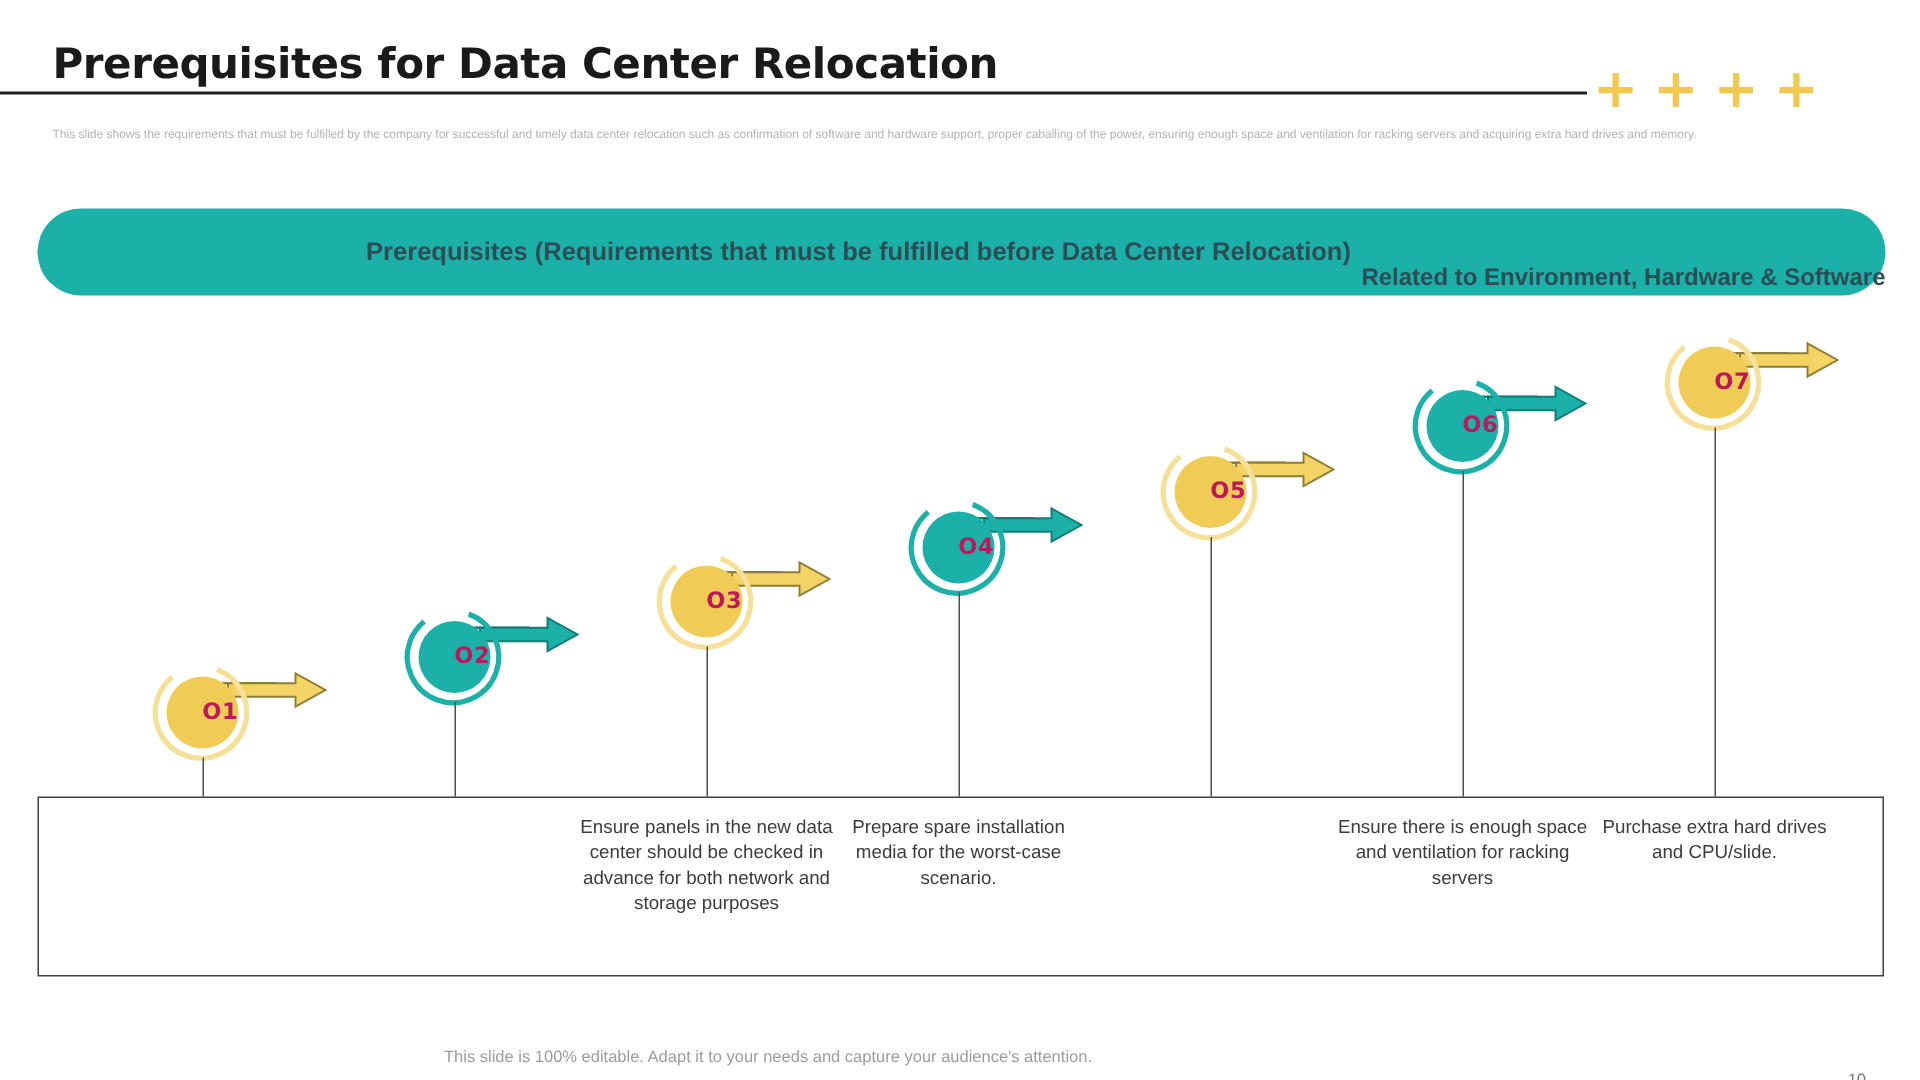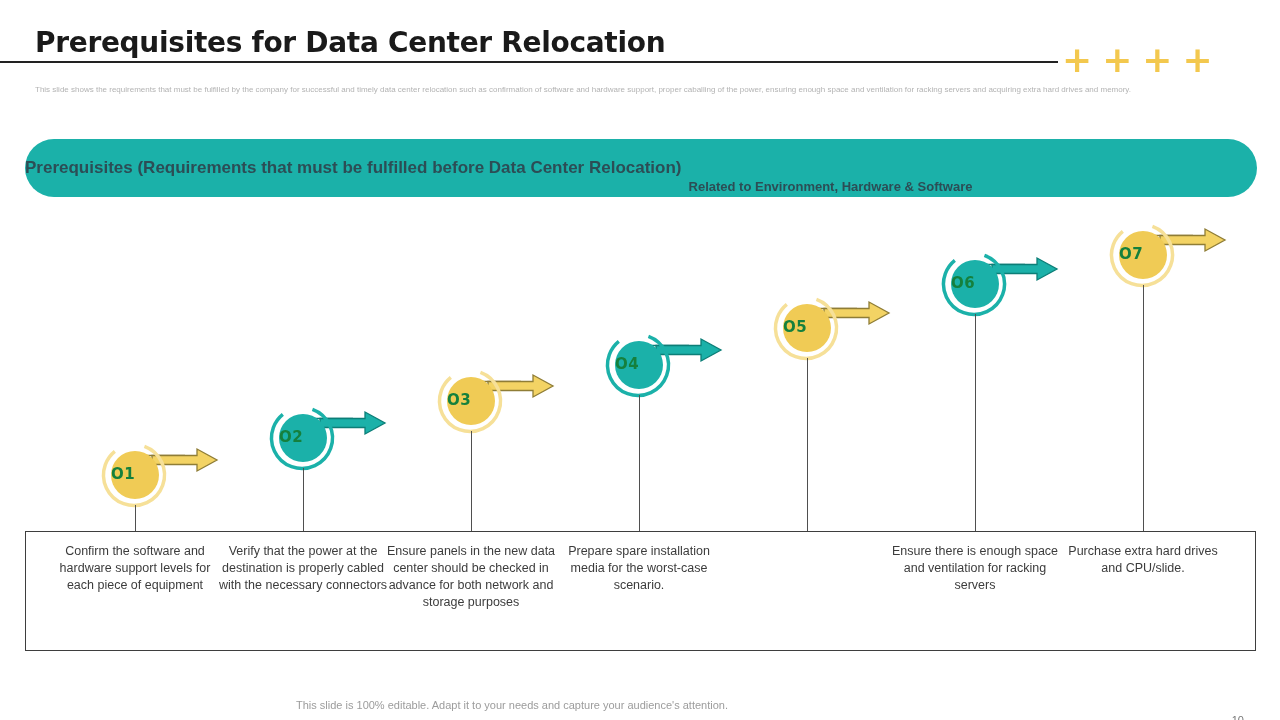--- a/index.html
+++ b/index.html
@@ -18,33 +18,33 @@
     letter-spacing:-0.3px;color:var(--ink);font-family:"DejaVu Sans",sans-serif;}
   .title-rule{position:absolute;left:0;top:61px;width:1058px;height:2px;background:#222;}
   .plus-row{position:absolute;left:1062px;top:40px;width:130px;display:flex;gap:10px;}
   .plus-row span{color:#F3C84E;font-size:36px;font-weight:700;line-height:40px;
     font-family:"DejaVu Sans",sans-serif;}
   .slide-desc{position:absolute;left:35px;top:85px;width:1210px;font-size:8px;
     color:var(--muted);white-space:nowrap;overflow:hidden;}
 
   
   .banner{position:absolute;left:25px;top:139px;width:1232px;height:58px;
-    background:var(--teal);border-radius:29px;display:flex;align-items:center;justify-content:flex-start;}
+    background:var(--teal);border-radius:29px;display:flex;align-items:center;justify-content:flex-end;}
   .banner .main{font-size:17px;font-weight:700;color:var(--banner-text);}
-  .banner .sub{font-size:13px;font-weight:700;color:var(--banner-text);margin-left:7px;margin-top:36px;}
+  .banner .sub{font-size:16px;font-weight:700;color:var(--banner-text);margin-left:7px;margin-top:36px;}
 
   
   .step{position:absolute;left:0;top:0;width:100%;height:100%;pointer-events:none;}
   .s1{--cx:135px;--cy:475px;} .s2{--cx:303px;--cy:438px;} .s3{--cx:471px;--cy:401px;}
   .s4{--cx:639px;--cy:365px;} .s5{--cx:807px;--cy:328px;} .s6{--cx:975px;--cy:284px;}
   .s7{--cx:1143px;--cy:255px;}
   .node{position:absolute;left:calc(var(--cx) - 38px);top:calc(var(--cy) - 38px);
     width:125px;height:76px;}
   .num{position:absolute;left:calc(var(--cx) - 24px);top:calc(var(--cy) - 10px);width:48px;
-    text-align:left;font-size:15px;font-weight:800;color:#15803d;letter-spacing:0.5px;
+    text-align:right;font-size:15px;font-weight:800;color:#be185d;letter-spacing:0.5px;
     font-family:"DejaVu Sans",sans-serif;}
   .stem{position:absolute;left:calc(var(--cx) - 0.5px);top:calc(var(--cy) + 30px);
     width:1px;height:calc(531px - var(--cy) - 30px);background:var(--line);}
   .desc{position:absolute;left:calc(var(--cx) - 85px);top:543px;width:170px;
     text-align:center;font-size:12.5px;line-height:17px;color:var(--body-text);}
 
   
   .yellow .c-fill{fill:var(--yellow);}
   .yellow .ring{stroke:var(--yellow-ring);}
   .yellow .arrow{fill:var(--yellow-arrow);stroke:var(--yellow-dark);}
@@ -83,33 +83,31 @@
 
   <div class="step s1 yellow">
     <svg class="node" viewBox="0 0 125 76">
       <line class="arrow-line" x1="44" y1="18.5" x2="88" y2="18.5" stroke-width="1.6"></line>
       <path class="arrow" stroke-width="1.3" d="M55,18.5 L100,18.5 L100,12 L120,23 L100,34 L100,27.5 L55,27.5 Z"></path>
       <circle class="ring" cx="37" cy="38" r="30.5" fill="none" stroke-width="3.5" stroke-dasharray="160 32" transform="rotate(-70 37 38)"></circle>
       <circle class="c-fill" cx="38" cy="38" r="24"></circle>
     </svg>
     <div class="num">O1</div>
     <div class="stem"></div>
-    <div class="desc">Confirm the software and hardware support levels for each piece of equipment</div>
   </div>
 
   <div class="step s2 teal">
     <svg class="node" viewBox="0 0 125 76">
       <line class="arrow-line" x1="44" y1="18.5" x2="88" y2="18.5" stroke-width="1.6"></line>
       <path class="arrow" stroke-width="1.3" d="M55,18.5 L100,18.5 L100,12 L120,23 L100,34 L100,27.5 L55,27.5 Z"></path>
       <circle class="ring" cx="37" cy="38" r="30.5" fill="none" stroke-width="3.5" stroke-dasharray="160 32" transform="rotate(-70 37 38)"></circle>
       <circle class="c-fill" cx="38" cy="38" r="24"></circle>
     </svg>
     <div class="num">O2</div>
     <div class="stem"></div>
-    <div class="desc">Verify that the power at the destination is properly cabled with the necessary connectors</div>
   </div>
 
   <div class="step s3 yellow">
     <svg class="node" viewBox="0 0 125 76">
       <line class="arrow-line" x1="44" y1="18.5" x2="88" y2="18.5" stroke-width="1.6"></line>
       <path class="arrow" stroke-width="1.3" d="M55,18.5 L100,18.5 L100,12 L120,23 L100,34 L100,27.5 L55,27.5 Z"></path>
       <circle class="ring" cx="37" cy="38" r="30.5" fill="none" stroke-width="3.5" stroke-dasharray="160 32" transform="rotate(-70 37 38)"></circle>
       <circle class="c-fill" cx="38" cy="38" r="24"></circle>
     </svg>
     <div class="num">O3</div>

